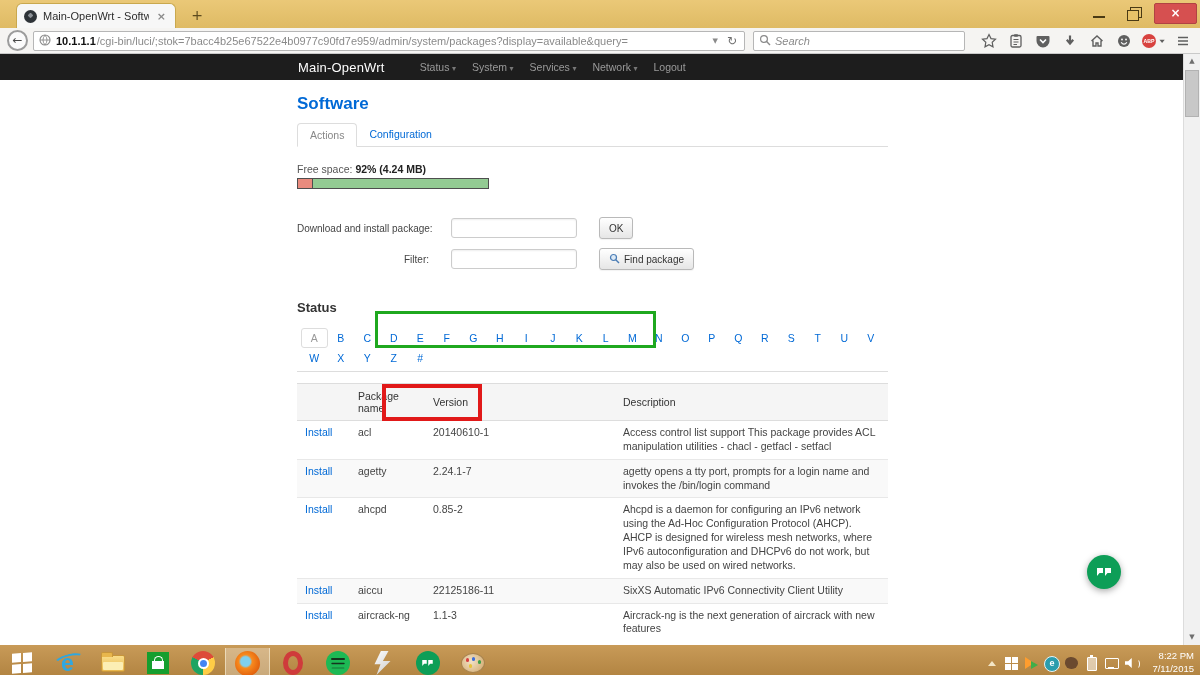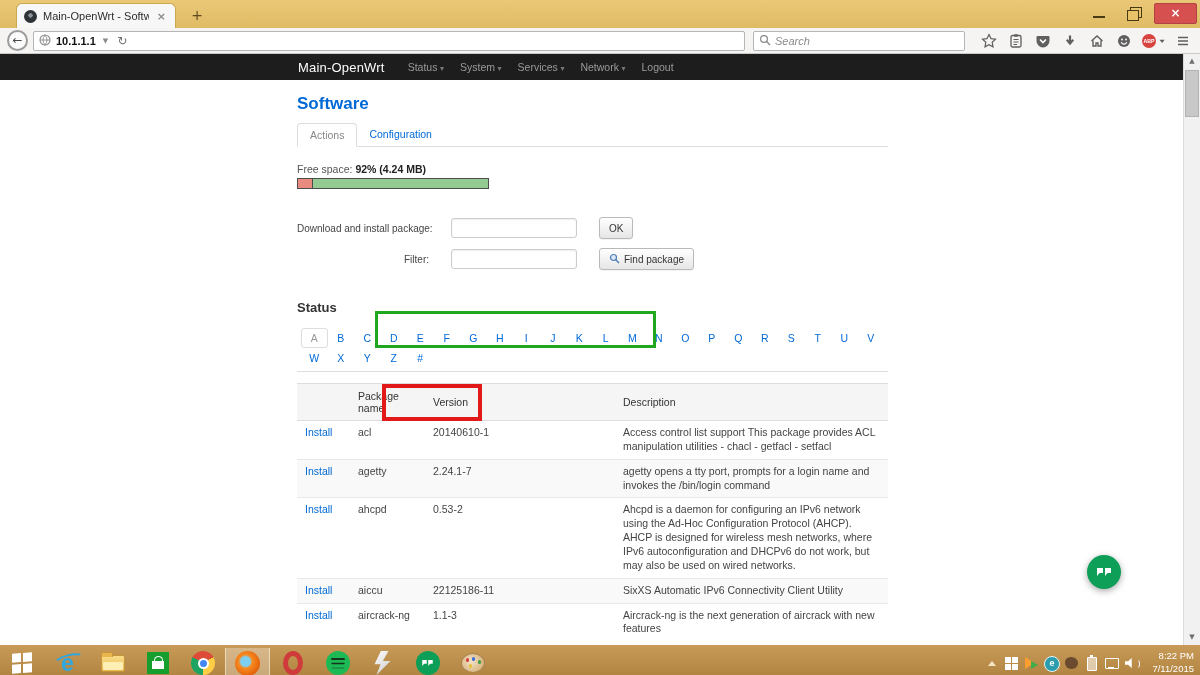--- a/index.html
+++ b/index.html
@@ -45,21 +45,21 @@
     border:1px solid #b6b6b6; border-radius:2px; display:flex; align-items:center; padding:0 5px; gap:4px; }
   .search-field input { border:none; outline:none; flex:1; font-size:11px; font-family:"Liberation Sans",sans-serif; background:transparent; }
   .search-field input::placeholder { font-style:italic; color:#8a8a8a; }
   .tb-buttons { position:absolute; right:4px; top:1px; height:24px; display:flex; align-items:center; }
   .tb-btn { width:27px; height:22px; display:flex; align-items:center; justify-content:center; }
   .tb-btn:nth-last-child(2) { width:32px; }
 
   
   .navbar { position:absolute; left:0; top:54px; width:1200px; height:26px; background:var(--nav_bg,#1d1d1d);
     display:flex; align-items:center; }
-  .brand { color:#fdfdfd; font-size:13px; font-weight:500; margin-left:298px; margin-right:15px; letter-spacing:.2px; }
+  .brand { color:#fdfdfd; font-size:13px; font-weight:500; margin-left:298px; margin-right:27px; letter-spacing:.2px; }
   .nav-menu { display:flex; align-items:center; height:100%; }
   .nav-item { color:#9a9a9a; font-size:10.5px; padding:0 8px; white-space:nowrap; }
   .nav-item .caret { color:#777; font-size:8px; font-family:"DejaVu Sans",sans-serif; }
 
   
   .content { position:absolute; left:0; top:80px; width:1200px; height:565px; background:#fff; overflow:hidden; }
   .container { position:absolute; left:297px; top:14px; width:591px; }
   h1.page-title { font-size:17px; font-weight:bold; color:var(--accent,#0069d6); margin:0 0 9px 0; }
   .tabs { display:flex; border-bottom:1px solid #ddd; }
   .tabs .tab-item { font-size:10.5px; color:var(--accent,#0069d6); padding:5px 12px; margin-bottom:-1px; }
@@ -199,20 +199,21 @@
   </div>
 
   <div class="toolbar">
     <div class="back-btn glyph">←</div>
     <div class="url-field">
       <span><svg width="12" height="12">
             <circle cx="6" cy="6" r="5" fill="none" stroke="#8a8a8a" stroke-width="1.1"></circle>
             <path d="M1 6h10M6 1a8 8 0 0 1 0 10M6 1a8 8 0 0 0 0 10" fill="none" stroke="#8a8a8a" stroke-width="0.9"></path>
           </svg></span>
       <span class="url-host">10.1.1.1</span>
+      <span class="url-path">/cgi-bin/luci/;stok=7bacc4b25e67522e4b0977c90fd7e959/admin/system/packages?display=available&amp;query=</span>
       <span class="url-drop glyph">▼</span>
       <span class="url-reload glyph">↻</span>
     </div>
     <div class="search-field">
       <span><svg width="12" height="12">
             <circle cx="5" cy="5" r="3.4" fill="none" stroke="#8a8a8a" stroke-width="1.2"></circle>
             <path d="M7.6 7.6L11 11" stroke="#8a8a8a" stroke-width="1.4"></path>
           </svg></span>
       <input placeholder="Search" style="">
     </div>
@@ -349,21 +350,21 @@
             </tr>
             <tr class="row alt">
               <td class="cell"><a class="install-link">Install</a></td>
               <td class="cell">agetty</td>
               <td class="cell">2.24.1-7</td>
               <td class="cell">agetty opens a tty port, prompts for a login name and invokes the /bin/login command</td>
             </tr>
             <tr class="row">
               <td class="cell"><a class="install-link">Install</a></td>
               <td class="cell">ahcpd</td>
-              <td class="cell">0.53-2</td>
+              <td class="cell">0.85-2</td>
               <td class="cell">Ahcpd is a daemon for configuring an IPv6 network using the Ad-Hoc Configuration Protocol (AHCP). AHCP is designed for wireless mesh networks, where IPv6 autoconfiguration and DHCPv6 do not work, but may also be used on wired networks.</td>
             </tr>
             <tr class="row alt">
               <td class="cell"><a class="install-link">Install</a></td>
               <td class="cell">aiccu</td>
               <td class="cell">22125186-11</td>
               <td class="cell">SixXS Automatic IPv6 Connectivity Client Utility</td>
             </tr>
             <tr class="row">
               <td class="cell"><a class="install-link">Install</a></td>

